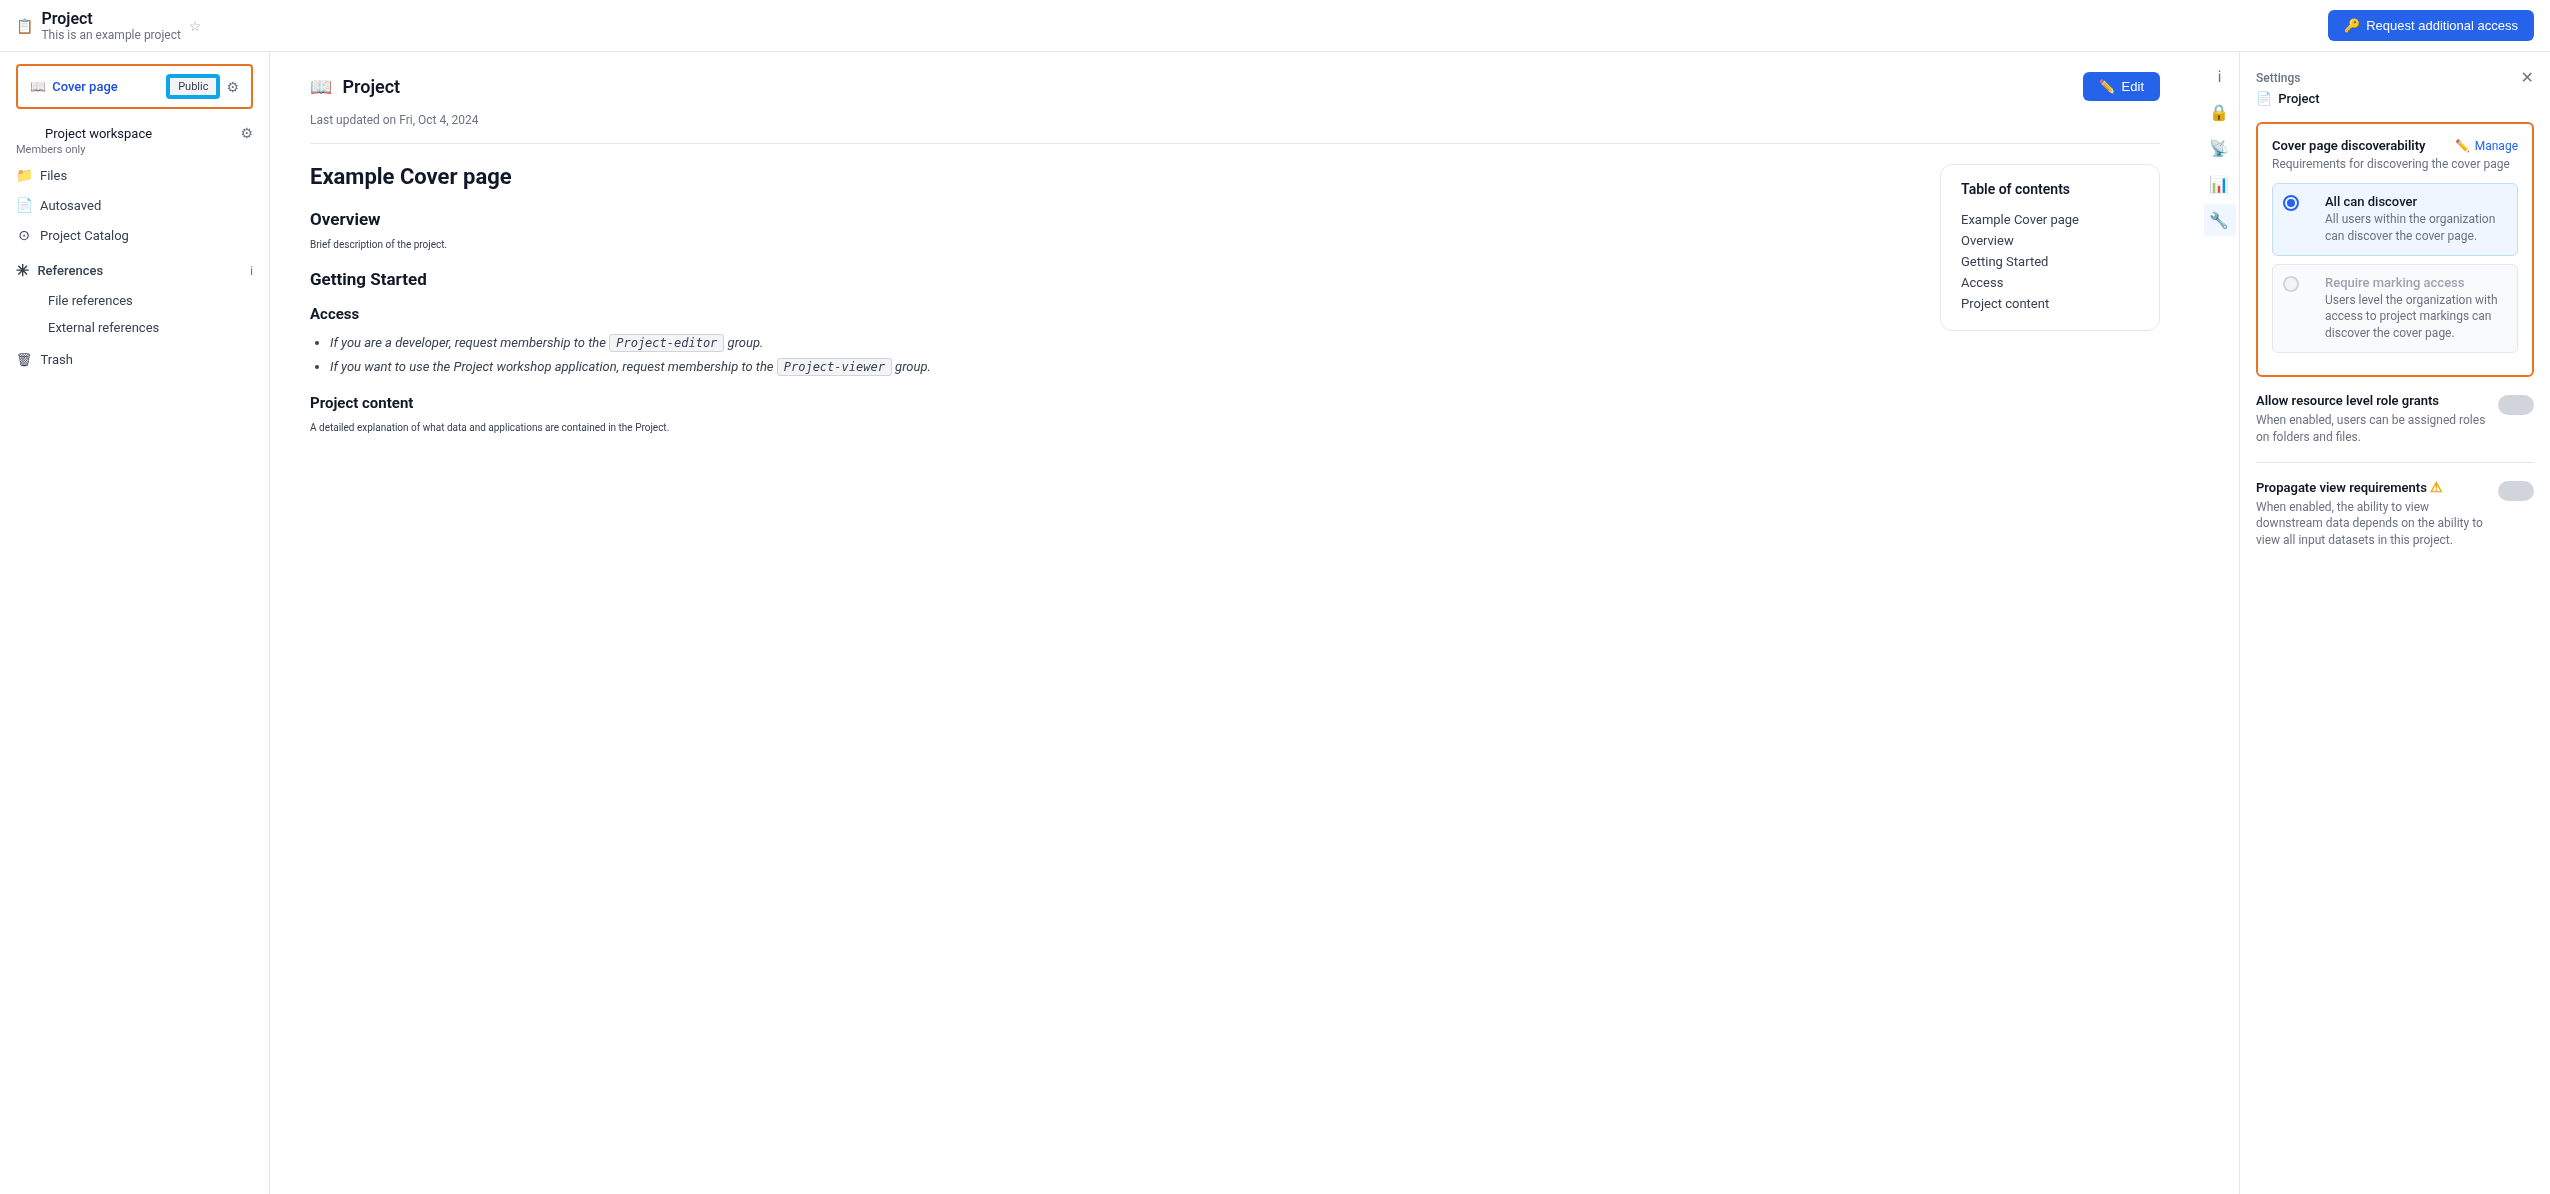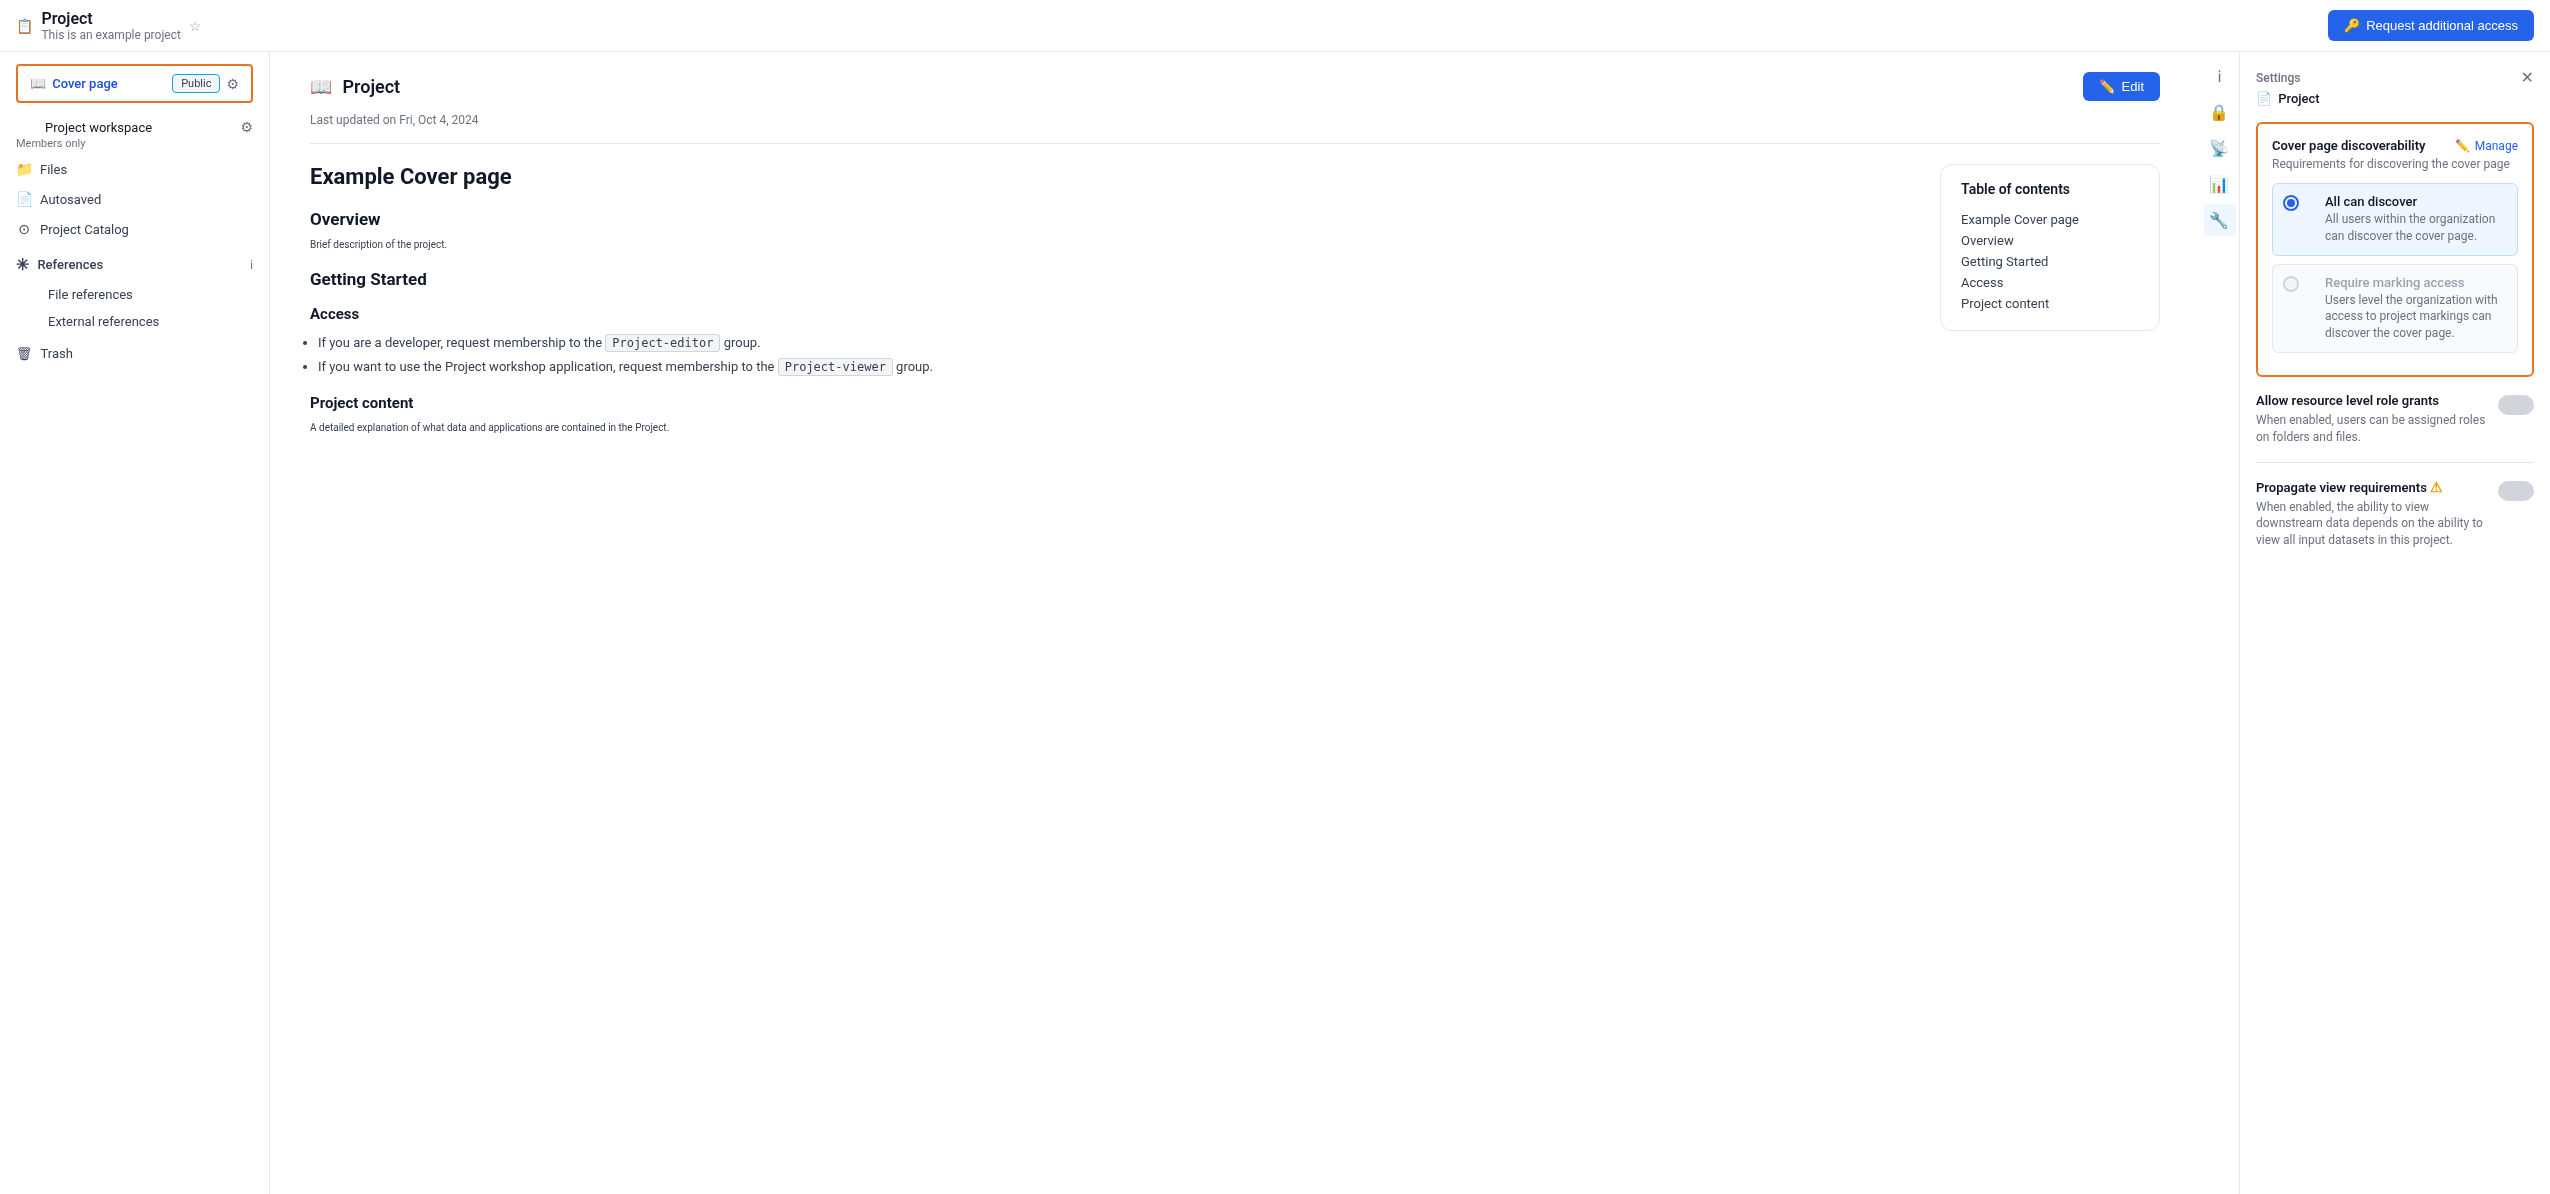--- a/index.html
+++ b/index.html
@@ -12,21 +12,21 @@
     .project-title { font-size: 16px; font-weight: 600; color: #111827; }
     .project-subtitle { font-size: 12px; color: #6b7280; }
     .star-icon { color: #9ca3af; cursor: pointer; }
     .request-access-btn { background: #2563eb; color: #fff; border: none; border-radius: 6px; padding: 8px 16px; font-size: 13px; font-weight: 500; cursor: pointer; display: flex; align-items: center; gap: 6px; }
 
     
     .main-layout { display: flex; flex: 1; overflow: hidden; }
 
     
     .sidebar { width: 270px; border-right: 1px solid #e5e7eb; display: flex; flex-direction: column; overflow-y: auto; flex-shrink: 0; background: #fff; }
-    .public-badge { background: #f3f4f6; border: 1px solid #0ea5e9; border-radius: 4px; padding: 2px 8px; font-size: 11px; color: #374151; }
+    .public-badge { background: #f3f4f6; border: 4px solid #0ea5e9; border-radius: 4px; padding: 2px 8px; font-size: 11px; color: #374151; }
     .gear-icon { color: #6b7280; cursor: pointer; font-size: 14px; }
     .cover-page-row { display: flex; align-items: center; justify-content: space-between; padding: 8px 12px; border: 2px solid #e97324; border-radius: 4px; margin: 4px 8px; cursor: pointer; }
     .cover-page-label { display: flex; align-items: center; gap: 6px; font-size: 13px; font-weight: 500; color: #1d4ed8; }
     .cover-page-meta { display: flex; align-items: center; gap: 6px; }
 
     .workspace-section { padding: 8px 16px 4px; }
     .workspace-header { display: flex; align-items: center; justify-content: space-between; }
     .workspace-title { font-size: 13px; font-weight: 400; color: #111827; margin-left: 29px; }
     .workspace-subtitle { font-size: 11px; color: #6b7280; margin-top: 2px; }
 
@@ -48,21 +48,21 @@
     .content-title-row { display: flex; align-items: center; gap: 10px; }
     .content-page-icon { color: #6b7280; font-size: 18px; }
     .content-title { font-size: 18px; font-weight: 600; color: #111827; }
     .edit-btn { background: #2563eb; color: #fff; border: none; border-radius: 6px; padding: 7px 16px; font-size: 13px; font-weight: 500; cursor: pointer; display: flex; align-items: center; gap: 6px; }
     .last-updated { font-size: 12px; color: #6b7280; padding: 4px 0 16px 0; border-bottom: 1px solid #e5e7eb; margin-bottom: 20px; }
 
     .article-title { font-size: 22px; font-weight: 700; color: #111827; margin-bottom: 20px; }
     .section-heading { font-size: 17px; font-weight: 700; color: #111827; margin-bottom: 8px; margin-top: 16px; }
     .section-text { font-size: 10px; color: #374151; margin-bottom: 8px; line-height: 1.6; }
     .section-subheading { font-size: 15px; font-weight: 700; color: #111827; margin-bottom: 8px; margin-top: 16px; }
-    .bullet-list { margin-left: 8px; margin-bottom: 8px; }
+    .bullet-list { margin-left: 20px; margin-bottom: 8px; font-style: italic; }
     .bullet-list li { font-size: 13px; color: #374151; line-height: 1.8; }
     .code-badge { background: #f3f4f6; border: 1px solid #d1d5db; border-radius: 3px; padding: 1px 6px; font-family: monospace; font-size: 12px; color: #374151; }
 
     
     .toc-card { background: #fff; border: 1px solid #e5e7eb; border-radius: 12px; padding: 16px 20px; min-width: 220px; max-width: 260px; height: fit-content; }
     .toc-title { font-size: 14px; font-weight: 600; color: #111827; margin-bottom: 12px; }
     .toc-item { font-size: 13px; color: #374151; padding: 3px 0; cursor: pointer; }
 
     .main-content-flex { display: flex; gap: 24px; }
     .article-body { flex: 1; }

